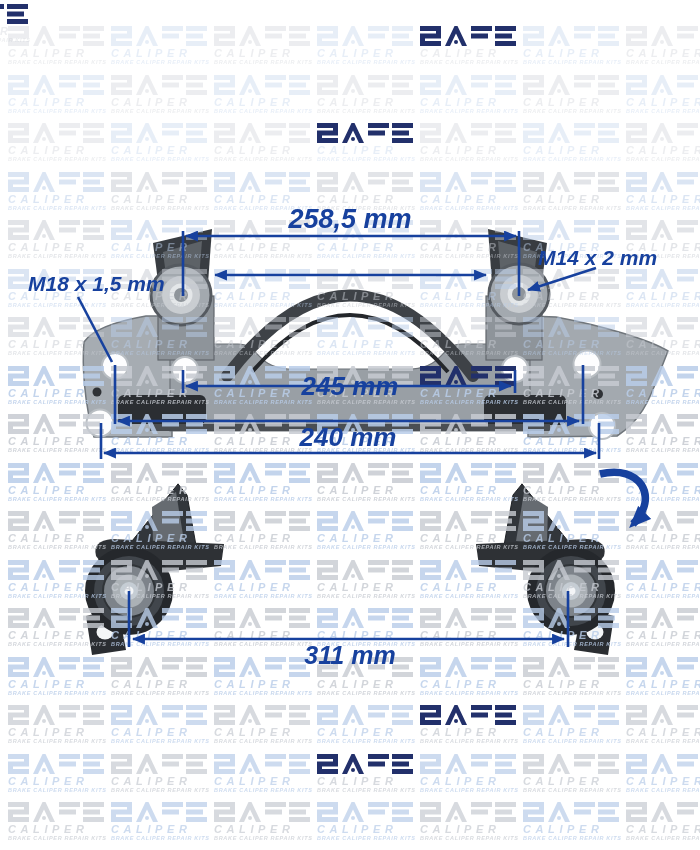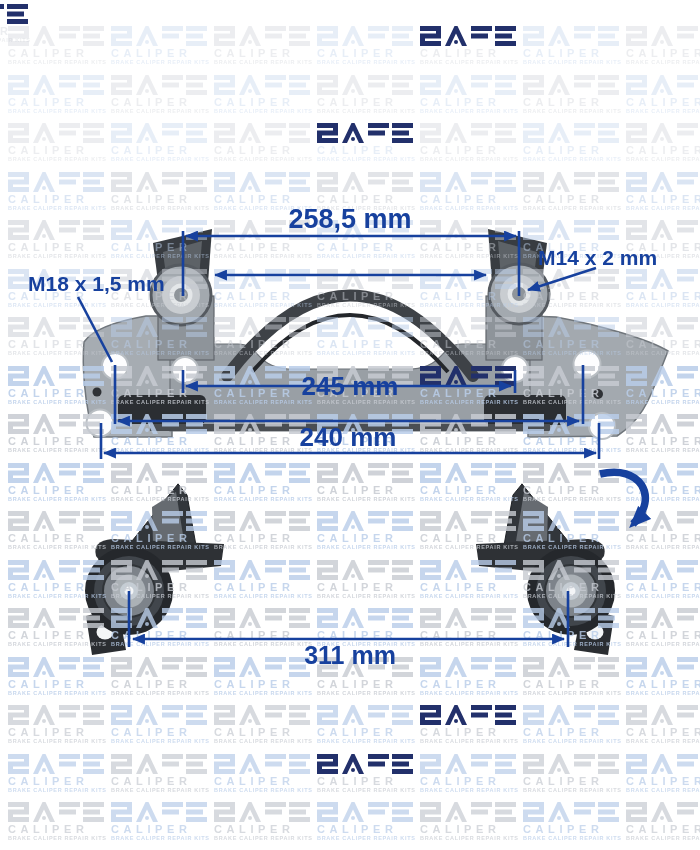--- a/index.html
+++ b/index.html
@@ -1,17 +1,17 @@
 <!DOCTYPE html>
 <html><head>
 <meta charset="utf-8">
 <style>
   html,body{margin:0;padding:0;background:#fff;}
   #stage{position:relative;width:700px;height:850px;overflow:hidden;background:#fff;
-         font-family:"Liberation Sans",sans-serif;}
+         font-family:"Liberation Sans",sans-serif;font-style:italic;}
   #product-svg{position:absolute;left:0;top:0;z-index:1;}
   #wm-layer{position:absolute;left:0;top:0;width:700px;height:850px;z-index:2;pointer-events:none;}
   #dim-svg{position:absolute;left:0;top:0;z-index:3;}
   .dim-label{position:absolute;z-index:4;color:#17419e;font-weight:bold;white-space:nowrap;
              transform:translateX(-50%);line-height:1.05;}
   .anchor-left{transform:none;}
   .sz-l{font-size:27px;}
   .sz-m{font-size:26px;}
   .sz-311{font-size:25px;}
   .sz-thread{font-size:21px;}

